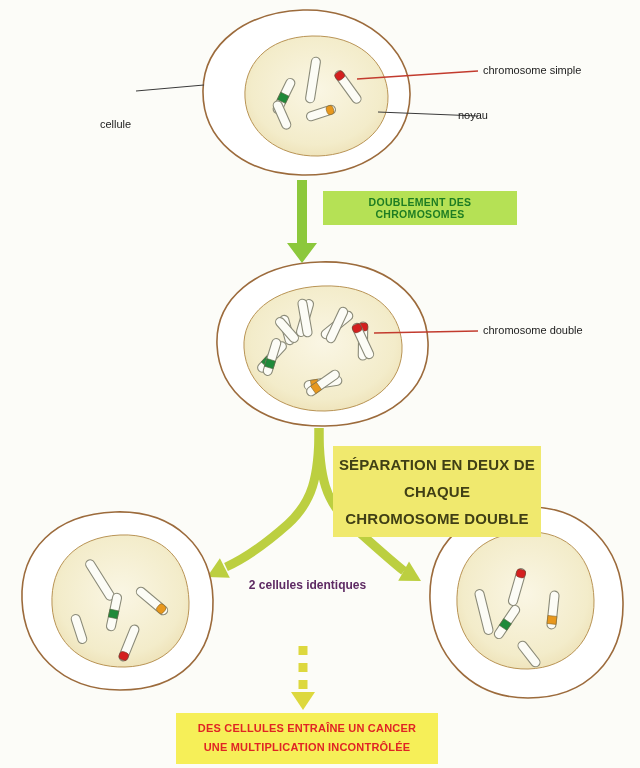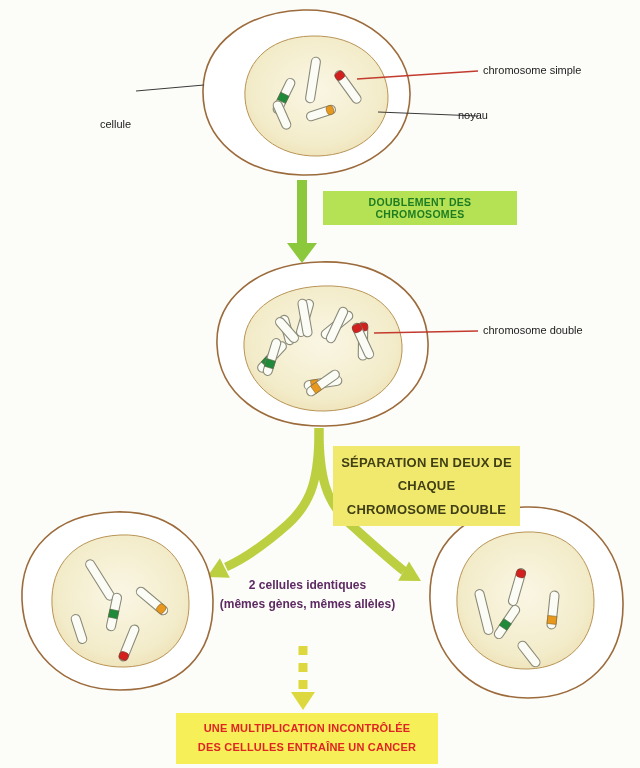--- a/index.html
+++ b/index.html
@@ -17,21 +17,21 @@
     box-sizing:border-box;
   }
   .banner-green {
     background: var(--banner-green-bg, #b5e155);
     color: var(--banner-green-text, #1e7d23);
     font-size:10.5px; letter-spacing:.3px; padding:5px 6px; width:194px;
   }
   .banner-separation {
     background: var(--banner-yellow-bg, #f0e96e);
     color: var(--banner-dark-text, #403f15);
-    font-size:13px; letter-spacing:.2px; line-height:1.8; padding:5px 4px; width:187px;
+    font-size:15px; letter-spacing:.2px; line-height:1.8; padding:5px 4px; width:208px;
   }
   .banner-cancer {
     background: var(--banner-bright-yellow-bg, #f6ef58);
     color: var(--banner-red-text, #e02424);
     font-size:11px; letter-spacing:.2px; line-height:1.75; padding:6px 4px; width:262px;
   }
   .annotation {
     position:absolute; text-align:center;
     color: var(--purple-text, #5e2a63);
     font-weight:bold; font-size:12px; line-height:1.55; width:195px;
@@ -218,21 +218,20 @@
 
   <div class="banner banner-green" style="left:323px; top:191px;">DOUBLEMENT DES CHROMOSOMES</div>
 
   <div class="banner banner-separation" style="left:333px; top:446px;">
     <span>SÉPARATION EN DEUX DE CHAQUE</span>
     <span>CHROMOSOME DOUBLE</span>
   </div>
 
   <div class="annotation" style="left:210px; top:576px;">
     <span>2 cellules identiques</span>
-    <span>(mêmes gènes, mêmes allèles)</span>
   </div>
 
   <div class="banner banner-cancer" style="left:176px; top:713px;">
+    <span>DES CELLULES ENTRAÎNE UN CANCER</span>
     <span>UNE MULTIPLICATION INCONTRÔLÉE</span>
-    <span>DES CELLULES ENTRAÎNE UN CANCER</span>
   </div>
 
 </div>
 
 </body></html>

